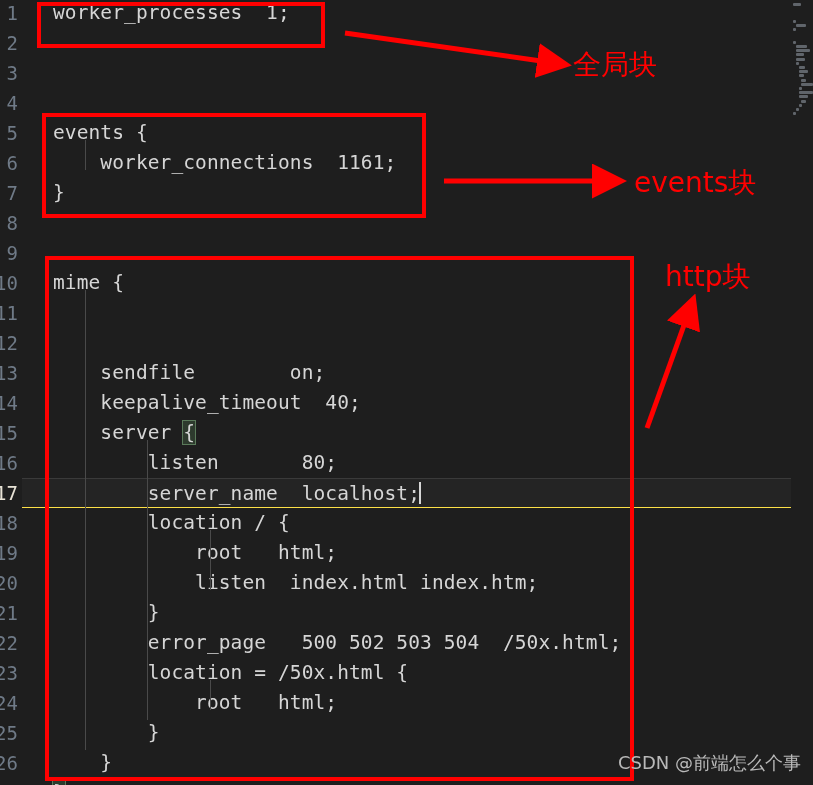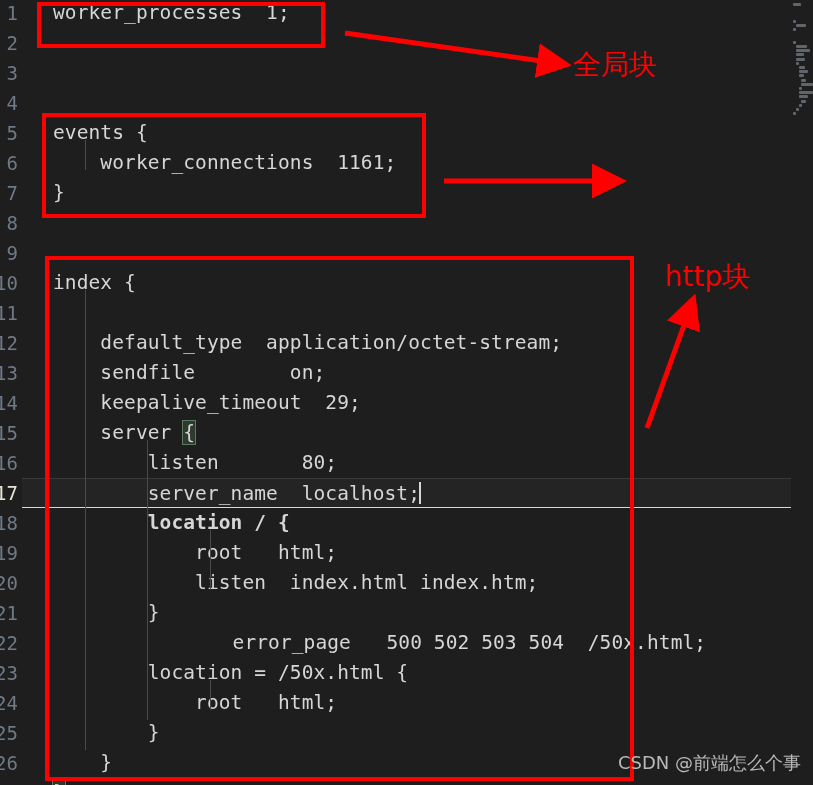--- a/index.html
+++ b/index.html
@@ -183,32 +183,31 @@
 
   <div class="cline" style="top: -2px;"><span class="txt">worker_processes  1;</span></div>
       <div class="cline" style="top: 28px;"><span class="txt"></span></div>
       <div class="cline" style="top: 58px;"><span class="txt"></span></div>
       <div class="cline" style="top: 88px;"><span class="txt"></span></div>
       <div class="cline" style="top: 118px;"><span class="txt">events {</span></div>
       <div class="cline" style="top: 148px;"><span class="txt">    worker_connections  1161;</span></div>
       <div class="cline" style="top: 178px;"><span class="txt">}</span></div>
       <div class="cline" style="top: 208px;"><span class="txt"></span></div>
       <div class="cline" style="top: 238px;"><span class="txt"></span></div>
-      <div class="cline" style="top: 268px;"><span class="txt">index {</span></div>
-      <div class="cline" style="top: 328px;"><span class="txt">    default_type  application/octet-stream;</span></div>
+      <div class="cline" style="top: 268px;"><span class="txt">mime {</span></div>
       <div class="cline" style="top: 358px;"><span class="txt">    sendfile        on;</span></div>
-      <div class="cline" style="top: 388px;"><span class="txt">    keepalive_timeout  29;</span></div>
+      <div class="cline" style="top: 388px;"><span class="txt">    keepalive_timeout  40;</span></div>
       <div class="cline" style="top: 418px;"><span class="txt">    server <span class="brace-hl">{</span></span></div>
       <div class="cline" style="top: 448px;"><span class="txt">        listen       80;</span></div>
       <div class="cline cur" style="top: 478px;"><span class="txt">        server_name  localhost;</span><span class="caret"></span></div>
-      <div class="cline" style="top: 508px; font-weight: bold;"><span class="txt">        location / {</span></div>
+      <div class="cline" style="top: 508px;"><span class="txt">        location / {</span></div>
       <div class="cline" style="top: 538px;"><span class="txt">            root   html;</span></div>
       <div class="cline" style="top: 568px;"><span class="txt">            listen  index.html index.htm;</span></div>
       <div class="cline" style="top: 598px;"><span class="txt">        }</span></div>
-      <div class="cline" style="top: 628px; text-align: center;"><span class="txt">        error_page   500 502 503 504  /50x.html;</span></div>
+      <div class="cline" style="top: 628px;"><span class="txt">        error_page   500 502 503 504  /50x.html;</span></div>
       <div class="cline" style="top: 658px;"><span class="txt">        location = /50x.html {</span></div>
       <div class="cline" style="top: 688px;"><span class="txt">            root   html;</span></div>
       <div class="cline" style="top: 718px;"><span class="txt">        }</span></div>
       <div class="cline" style="top: 748px;"><span class="txt">    }</span></div>
       <div class="cline" style="top: 778px;"><span class="txt"><span class="brace-hl">}</span></span></div>
       <div class="iguide" style="left: 63px; top: 140px; height: 30px;"></div>
       <div class="iguide" style="left: 63px; top: 290px; height: 460px;"></div>
       <div class="iguide" style="left: 125px; top: 440px; height: 280px;"></div>
       <div class="iguide" style="left: 188px; top: 530px; height: 60px;"></div>
       <div class="iguide" style="left: 188px; top: 680px; height: 30px;"></div>
@@ -250,18 +249,19 @@
       <line x1="345" y1="33" x2="562" y2="64" stroke="#ff0000" stroke-width="5" marker-end="url(#ah)"></line>
       <line x1="444" y1="181" x2="617" y2="181" stroke="#ff0000" stroke-width="5" marker-end="url(#ah)"></line>
       <line x1="647" y1="428" x2="692" y2="303" stroke="#ff0000" stroke-width="5" marker-end="url(#ah)"></line>
     </svg>
 
     <div class="anno-box" style="left:37px; top:2px; width:288px; height:46px;"></div>
     <div class="anno-box" style="left:42px; top:113px; width:384px; height:105px;"></div>
     <div class="anno-box" style="left:45px; top:256px; width:589px; height:525px;"></div>
 
     <div class="anno-label" style="left:573px; top:46px;">全局块</div>
+    <div class="anno-label" style="left:634px; top:164px;">events块</div>
     <div class="anno-label" style="left:665px; top:258px;">http块</div>
   </div>
 
   <div id="watermark">CSDN @前端怎么个事</div>
 
 </div>
 
 </body></html>

